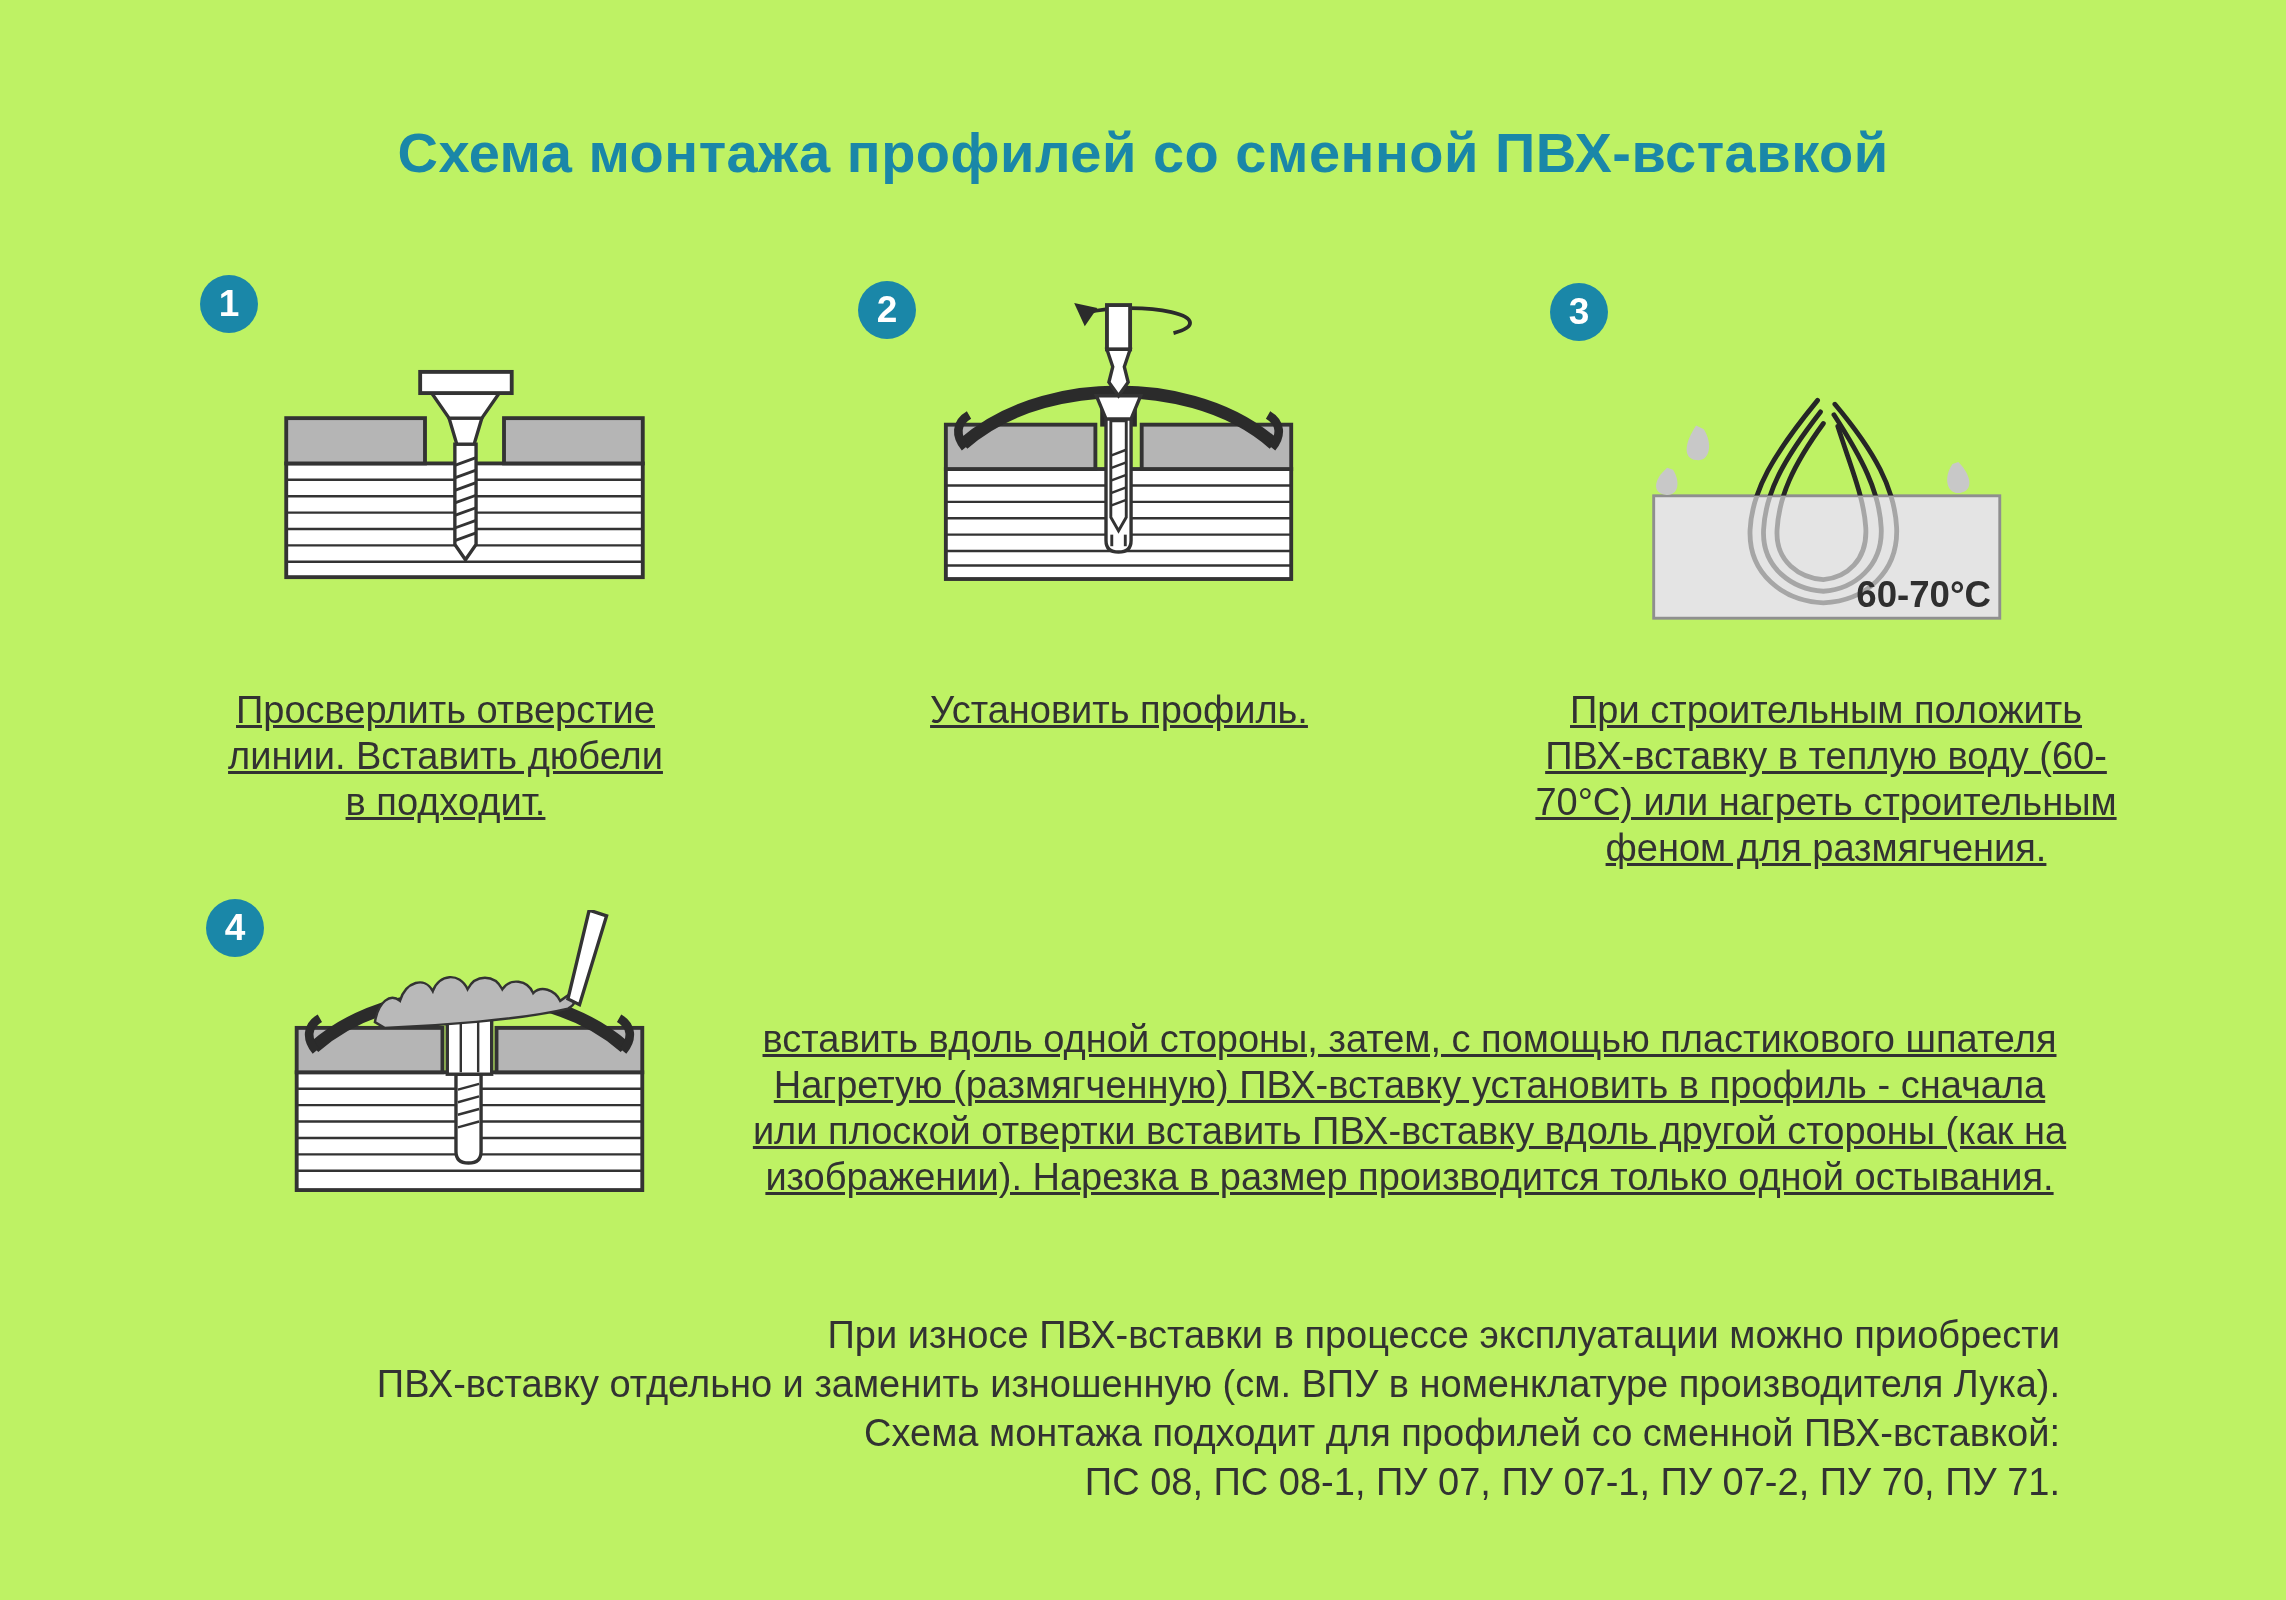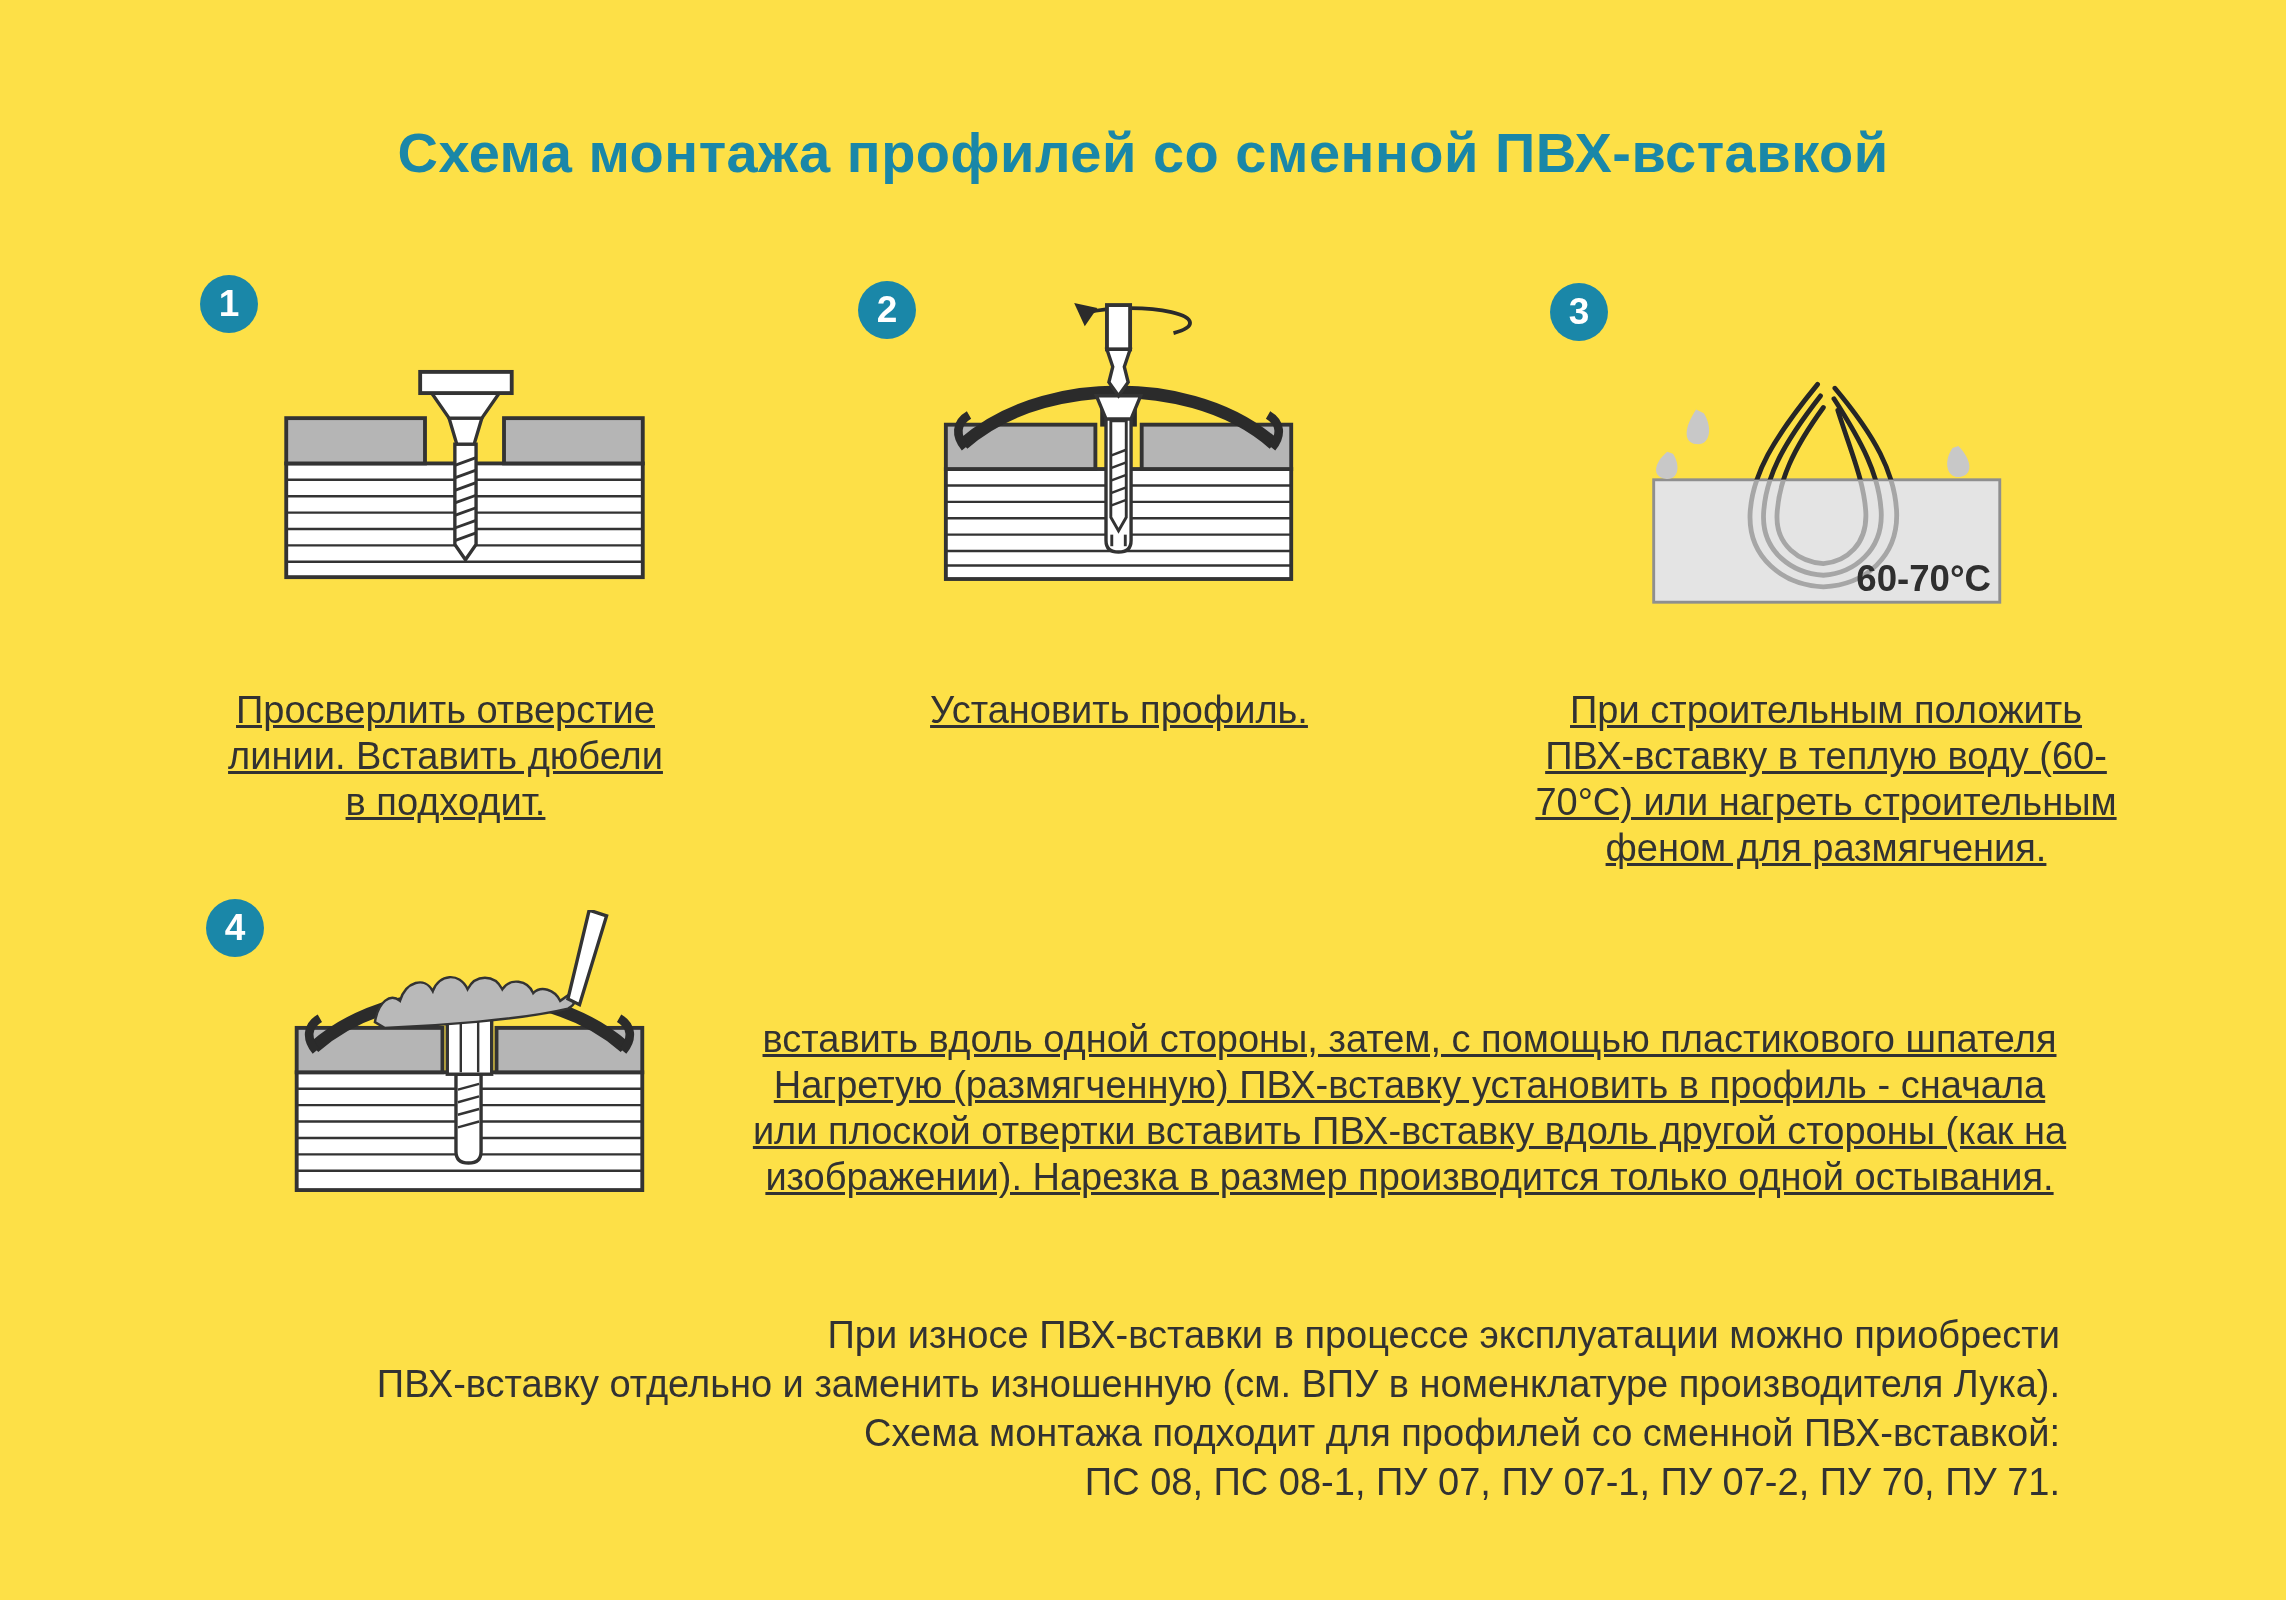--- a/index.html
+++ b/index.html
@@ -1,16 +1,16 @@
 <!DOCTYPE html>
 <html style="--accent: #1a87a8;"><head>
 <meta charset="utf-8">
 <style>
   html,body{margin:0;padding:0;background:#fff;}
-  .page{position:relative;width:2286px;height:1601px;background:#fde047;overflow:hidden;
+  .page{position:relative;width:2286px;height:1601px;background:#bef264;overflow:hidden;
         font-family:"Liberation Sans",sans-serif;color:#323232;}
   .title{position:absolute;top:120px;left:0;width:2286px;text-align:center;
          font-size:56px;font-weight:700;color:var(--accent,#1a87a8);letter-spacing:0.5px;}
   .badge{position:absolute;width:58px;height:58px;border-radius:50%;background:var(--accent,#1a87a8);
          color:#ffffff;font-size:37px;font-weight:700;display:flex;align-items:center;justify-content:center;}
   .illo{position:absolute;}
   .caption{position:absolute;text-align:center;font-size:38px;line-height:46px;color:#323232;text-decoration:underline;}
   .footer{position:absolute;left:226px;top:1311px;width:1834px;text-align:right;
           font-size:38px;line-height:49px;color:#323232;}
   svg{display:block;}
@@ -112,21 +112,21 @@
         <rect x="171" y="2" width="24" height="46" fill="#ffffff" stroke="#333333" stroke-width="4"></rect>
         <polygon points="171,48 195,48 189,66 193,82 183,96 173,82 177,66" fill="#ffffff" stroke="#333333" stroke-width="3.5"></polygon>
       </g>
     </svg>
   </div>
   <div class="caption" style="left:843px;top:687px;width:552px;">
     <div>Установить профиль.</div>
   </div>
 
   <div class="badge" style="left:1550px;top:283px;">3</div>
-  <div class="illo" style="left:1603px;top:367px;">
+  <div class="illo" style="left:1603px;top:383px;">
     <svg width="406" height="241" viewBox="0 0 420 250">
       <defs>
         <clipPath id="aboveWater">
             <rect x="0" y="0" width="420" height="117"></rect>
           </clipPath>
         <clipPath id="belowWater">
             <rect x="0" y="117" width="420" height="133"></rect>
           </clipPath>
       </defs>
       <rect x="52" y="117" width="359" height="127" fill="#e4e4e4" stroke="#8f8f8f" stroke-width="3"></rect>

